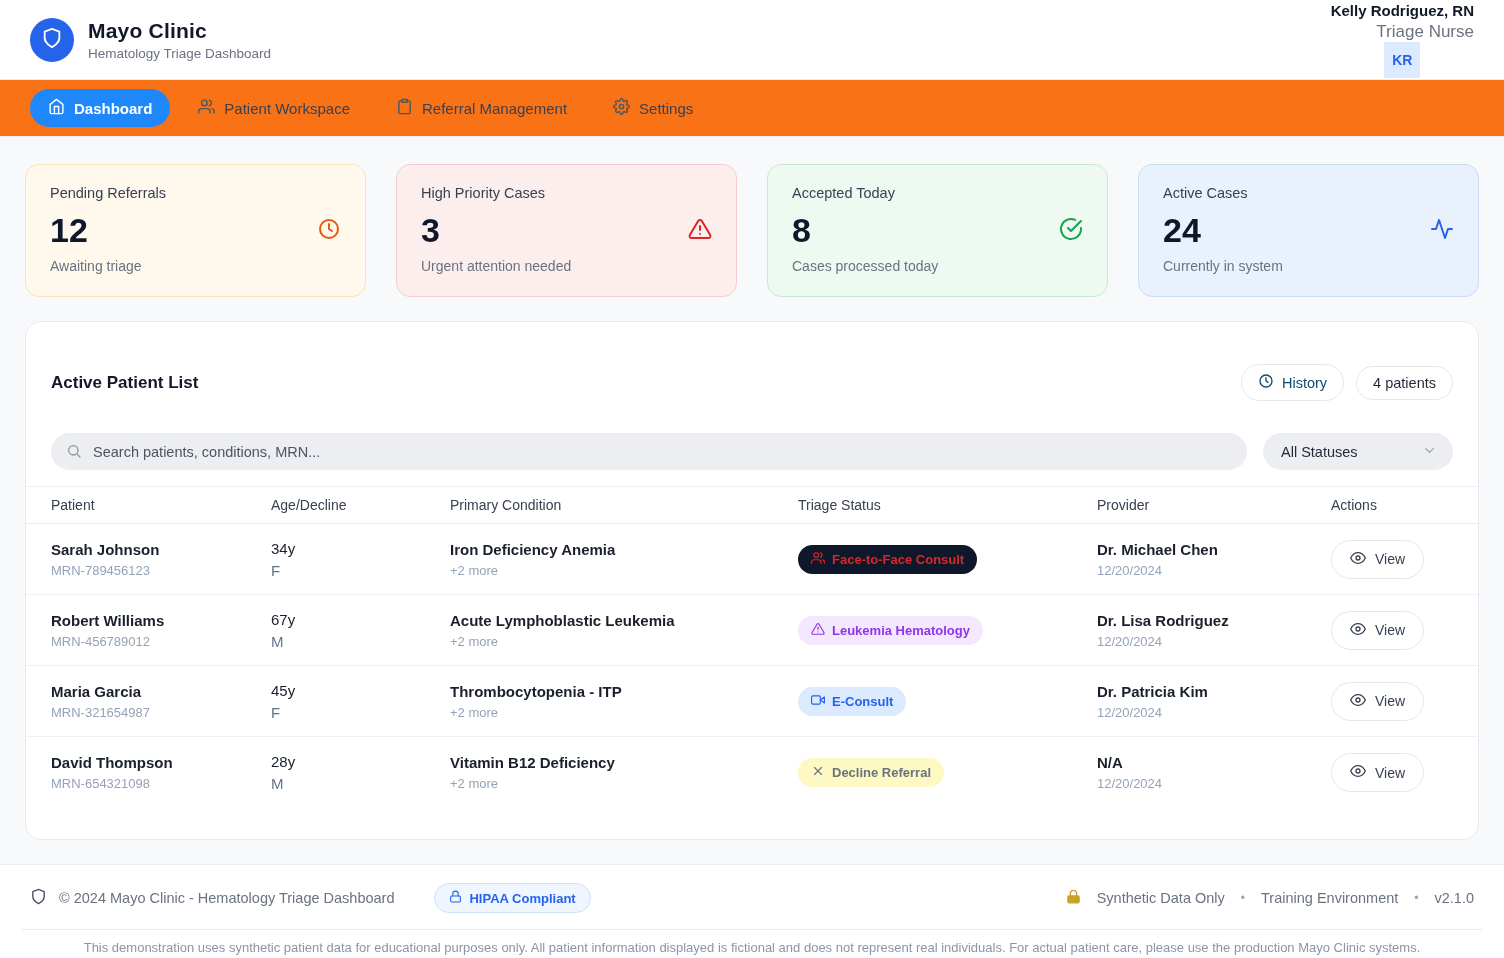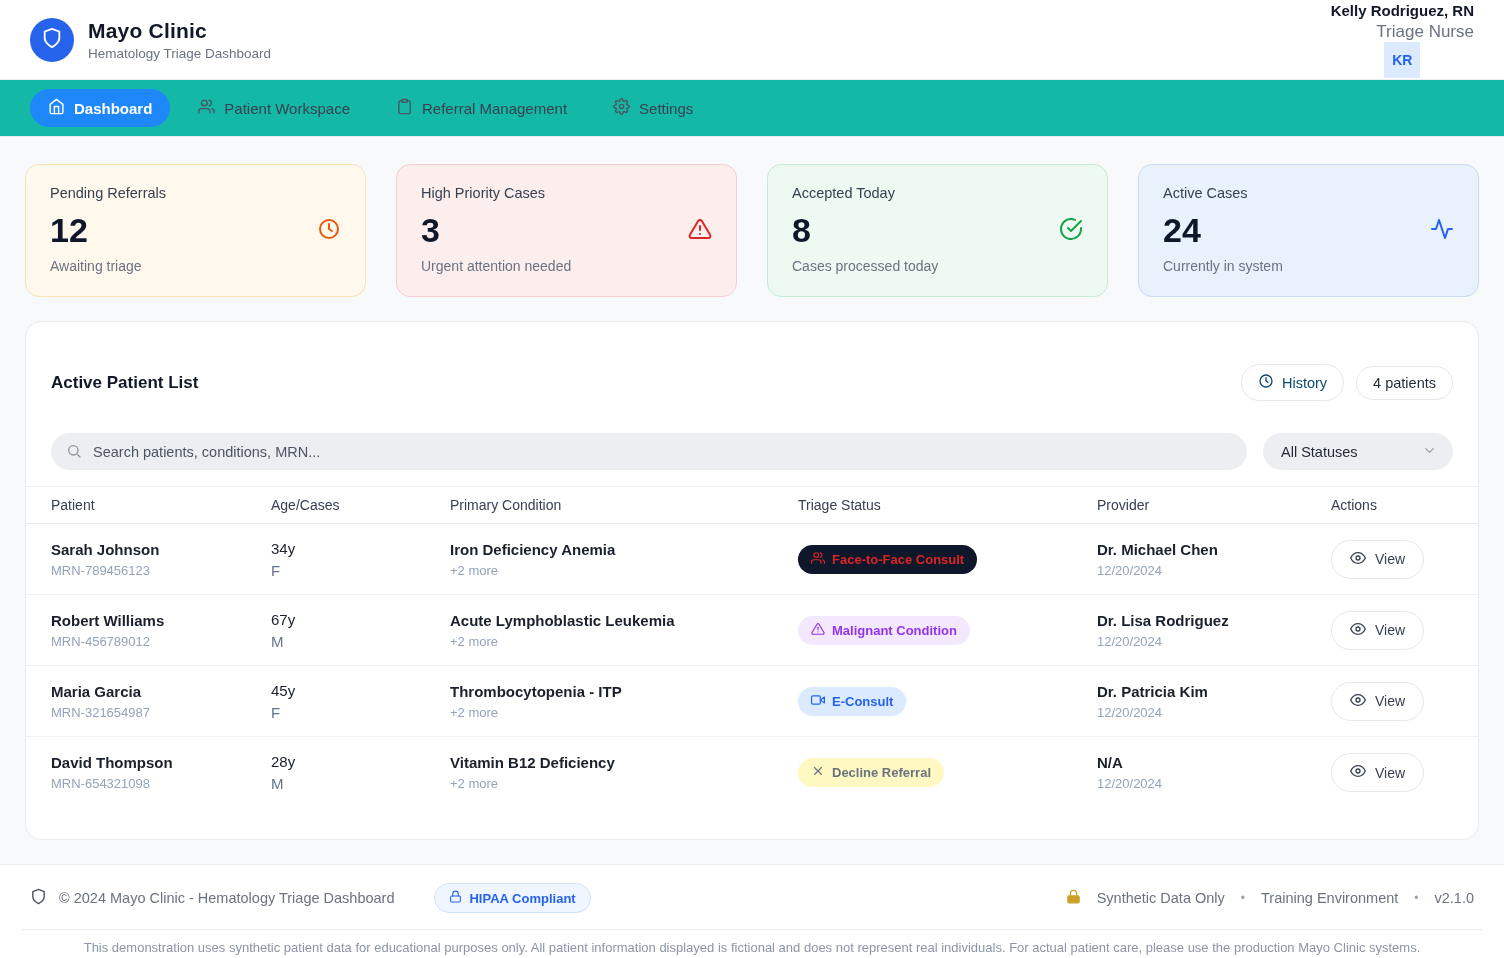--- a/index.html
+++ b/index.html
@@ -16,21 +16,21 @@
   .app-subtitle { font-size:13.5px; color:#6b7280; margin-top:3px; }
   .userbox { display:flex; align-items:center; gap:0;flex-direction:column; }
   .usertext { text-align:right; }
   .user-name { font-size:15px; font-weight:bold; }
   .user-role { font-size:17px; color:#6b7280; margin-top:3px; }
   .avatar { width:36px; height:36px; border-radius:0; background:#dbeafe;
     color:#2563eb; font-size:14px; font-weight:bold; display:flex;
     align-items:center; justify-content:center; }
 
   
-  .nav { height:57px; background:#14b8a6; border-bottom:1px solid #eceff2;
+  .nav { height:57px; background:#f97316; border-bottom:1px solid #eceff2;
     display:flex; align-items:center; gap:10px; padding:0 30px; }
   .nav-item { display:flex; align-items:center; gap:9px; padding:9px 18px;
     border-radius:999px; font-size:15px; color:#374151; cursor:pointer; }
   .nav-item svg { color:#4b5563; }
   .nav-item.active { background:#1e88fa; color:#fff; font-weight:bold; }
   .nav-item.active svg { color:#fff; }
 
   
   .stats { display:grid; grid-template-columns:repeat(4,1fr); gap:30px;
     margin:27px 25px 0; }
@@ -268,21 +268,21 @@
       <span>
         <svg width="15" height="15" viewBox="0 0 24 24" fill="none" stroke="currentColor" stroke-width="2" stroke-linecap="round" stroke-linejoin="round">
             <polyline points="6 9 12 15 18 9"></polyline>
           </svg>
       </span>
     </div>
   </div>
 
   <div class="grid-row thead">
     <div class="th">Patient</div>
-    <div class="th">Age/Cases</div>
+    <div class="th">Age/Decline</div>
     <div class="th">Primary Condition</div>
     <div class="th">Triage Status</div>
     <div class="th">Provider</div>
     <div class="th">Actions</div>
   </div>
 
   <div class="grid-row trow">
     <div>
       <div class="cell-main">Sarah Johnson</div>
       <div class="cell-sub">MRN-789456123</div>
@@ -340,21 +340,21 @@
     </div>
     <div>
       <span class="badge purple">
         <span>
           <svg width="14" height="14" viewBox="0 0 24 24" fill="none" stroke="currentColor" stroke-width="2" stroke-linecap="round" stroke-linejoin="round">
               <path d="M10.29 3.86L1.82 18a2 2 0 0 0 1.71 3h16.94a2 2 0 0 0 1.71-3L13.71 3.86a2 2 0 0 0-3.42 0z"></path>
               <line x1="12" y1="9" x2="12" y2="13"></line>
               <line x1="12" y1="17" x2="12.01" y2="17"></line>
             </svg>
         </span>
-        <span>Malignant Condition</span>
+        <span>Leukemia Hematology</span>
       </span>
     </div>
     <div>
       <div class="cell-main">Dr. Lisa Rodriguez</div>
       <div class="cell-sub">12/20/2024</div>
     </div>
     <div>
       <button class="view-btn">
         <span>
           <svg width="16" height="16" viewBox="0 0 24 24" fill="none" stroke="currentColor" stroke-width="2" stroke-linecap="round" stroke-linejoin="round">

